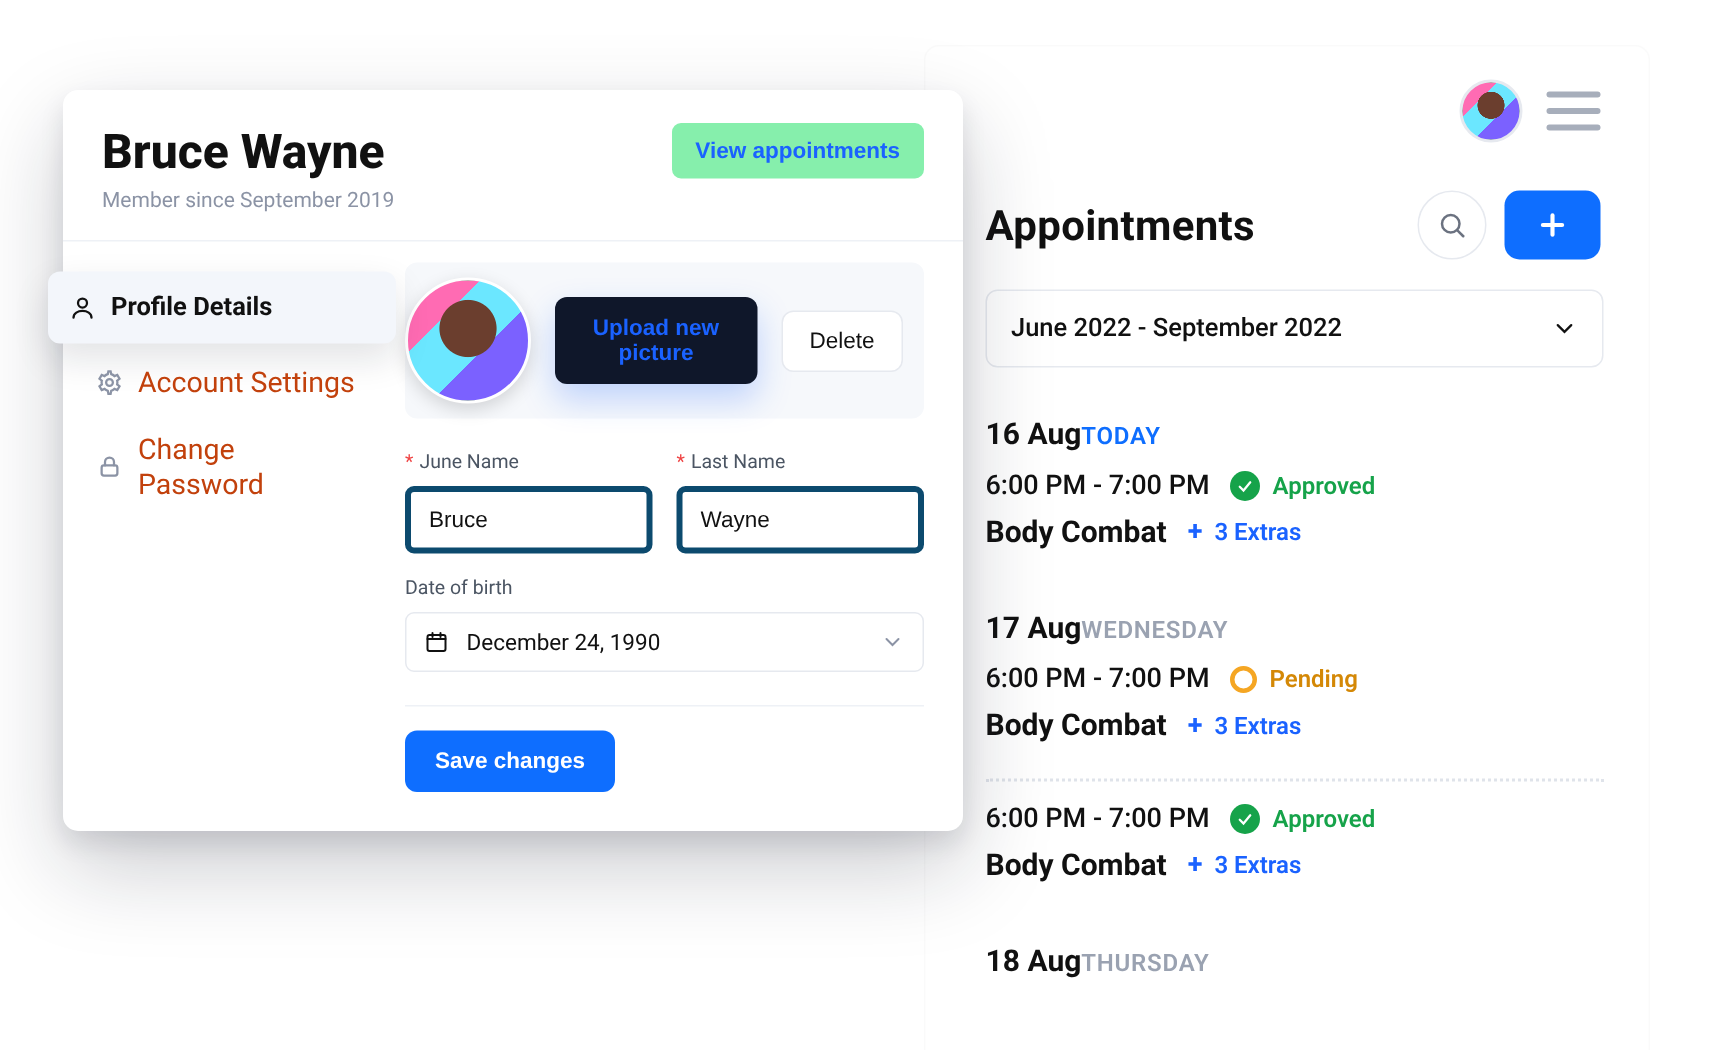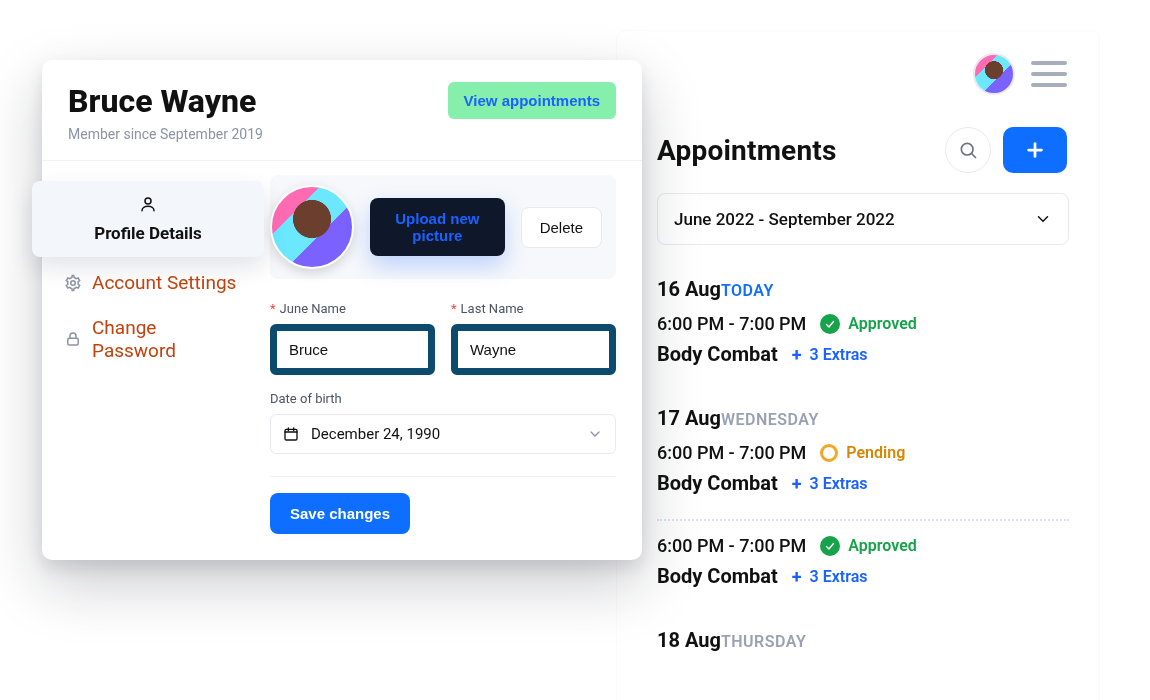--- a/index.html
+++ b/index.html
@@ -108,21 +108,21 @@
   .side-nav { width:200px; flex:none; position:relative; margin-left:-18px; }
   .side-nav .item {
     display:flex; align-items:center; gap:10px; padding:8px 10px 8px 14px;
     color:#c2410c; font-size:19px; cursor:pointer;
     margin-top:6px;
   }
   .side-nav .item.active {
     background:#f3f6fb; color:#111; font-weight:700;
     border-radius:8px; box-shadow: 0 10px 24px rgba(17,24,39,.12);
     padding:14px 14px; font-size:17px;
-    margin-left:-18px; width:232px;flex-direction:column;
+    margin-left:-18px; width:232px;
   }
   .side-nav .item svg { width:18px; height:18px; flex:none; }
 
   .form-col { flex:1; }
   .pic-row { display:flex; align-items:center; gap:16px; background:#f6f8fb; border-radius:8px; padding:10px 14px 10px 6px; }
   .avatar-lg {
     width:84px; height:84px; border-radius:999px;
     background:
       radial-gradient(circle at 50% 40%, #6b3e2e 0 30%, transparent 31%),
       linear-gradient(135deg,#ff6bb3 0 30%,#6be7ff 30% 60%,#7b61ff 60% 100%);
@@ -140,21 +140,21 @@
   }
   .btn-outline {
     background:#fff; border:1px solid #e6e9ef; color:#111;
     border-radius:8px; padding:11px 18px; font-size:15px; cursor:pointer;
   }
 
   .grid-2 { display:grid; grid-template-columns:1fr 1fr; gap:16px; margin-top:22px; }
   .field label { font-size:13px; color:#4b5563; display:block; margin-bottom:8px; }
   .field label .req { color:#ef4444; margin-right:4px; }
   .field input[type=text] {
-    width:100%; border:7px solid #0c4a6e; border-radius:6px; padding:10px 12px;
+    width:100%; border:4px solid #0c4a6e; border-radius:6px; padding:10px 12px;
     font-size:15px; color:#111; outline:none;
   }
   .dob-field { margin-top:16px; }
   .dob-input {
     display:flex; align-items:center; gap:12px;
     border:1px solid #e6e9ef; border-radius:6px; padding:10px 12px;
     font-size:15px; color:#111; cursor:pointer;
     justify-content:space-between;
   }
   .dob-input .left { display:flex; align-items:center; gap:12px; }

